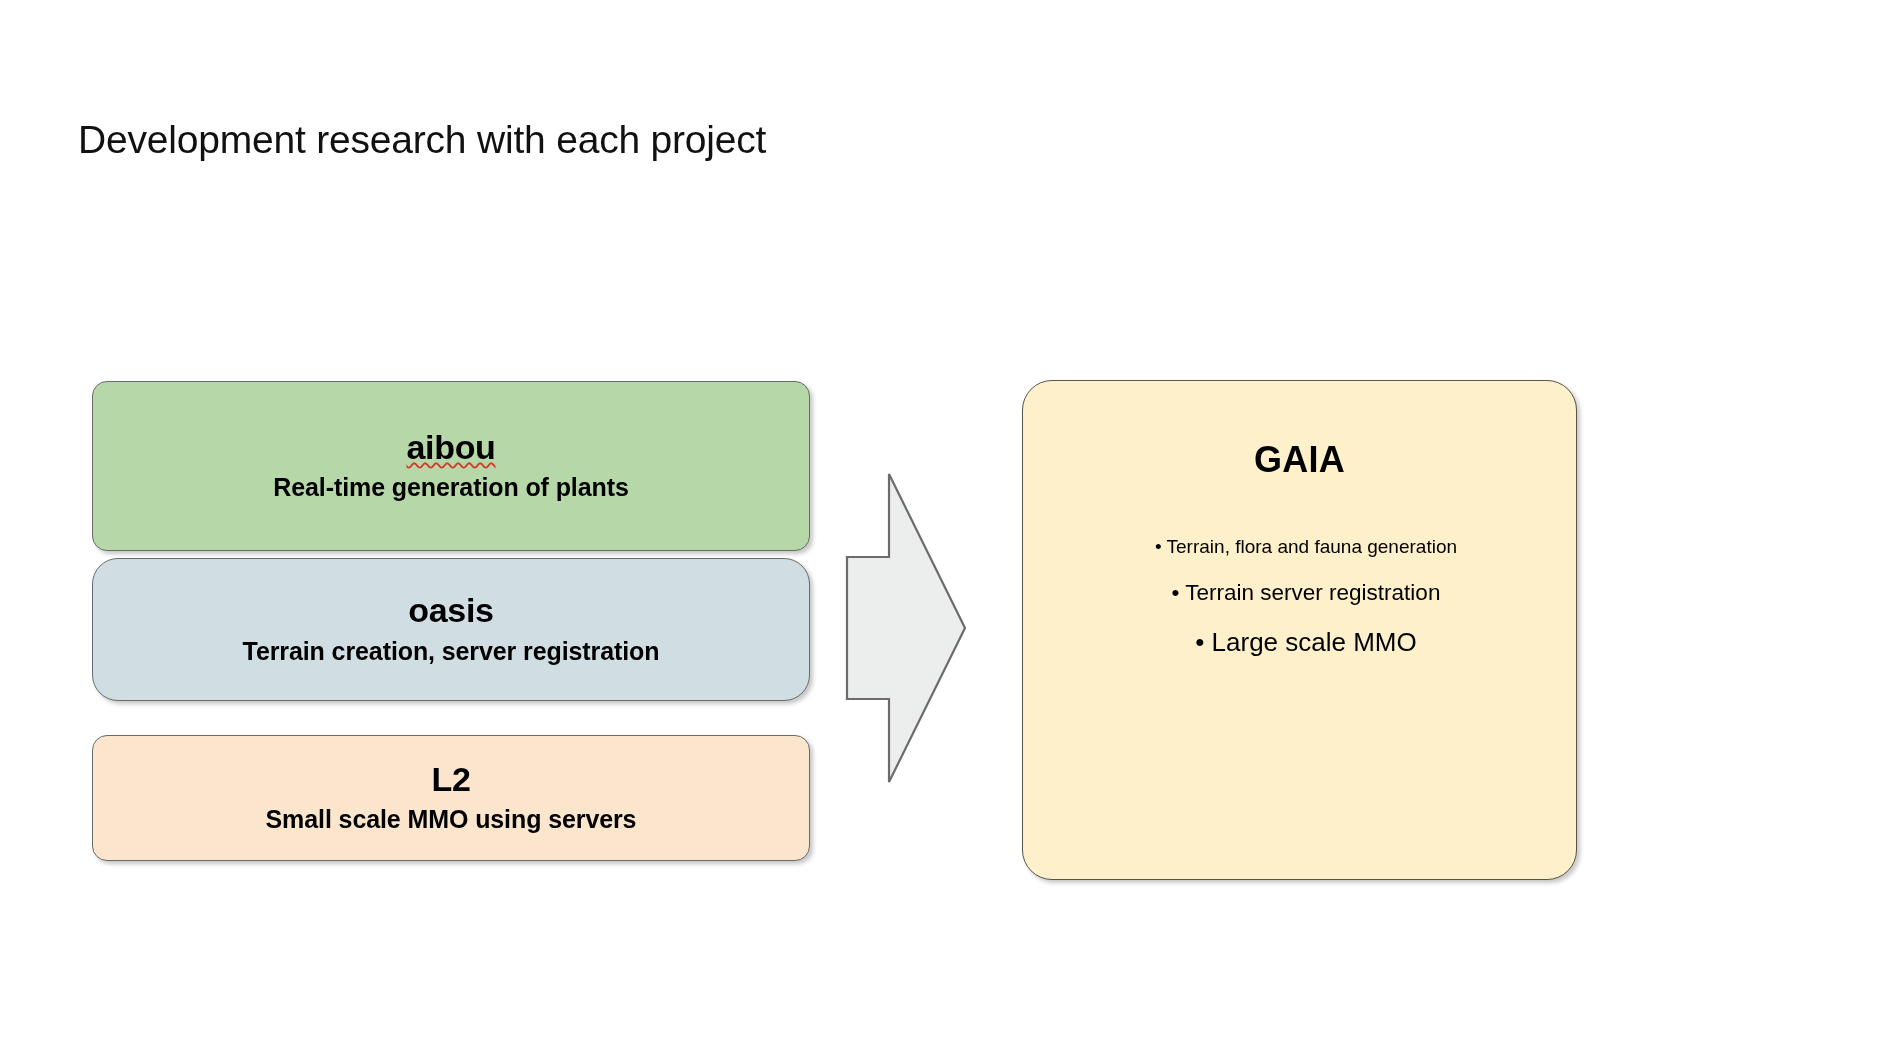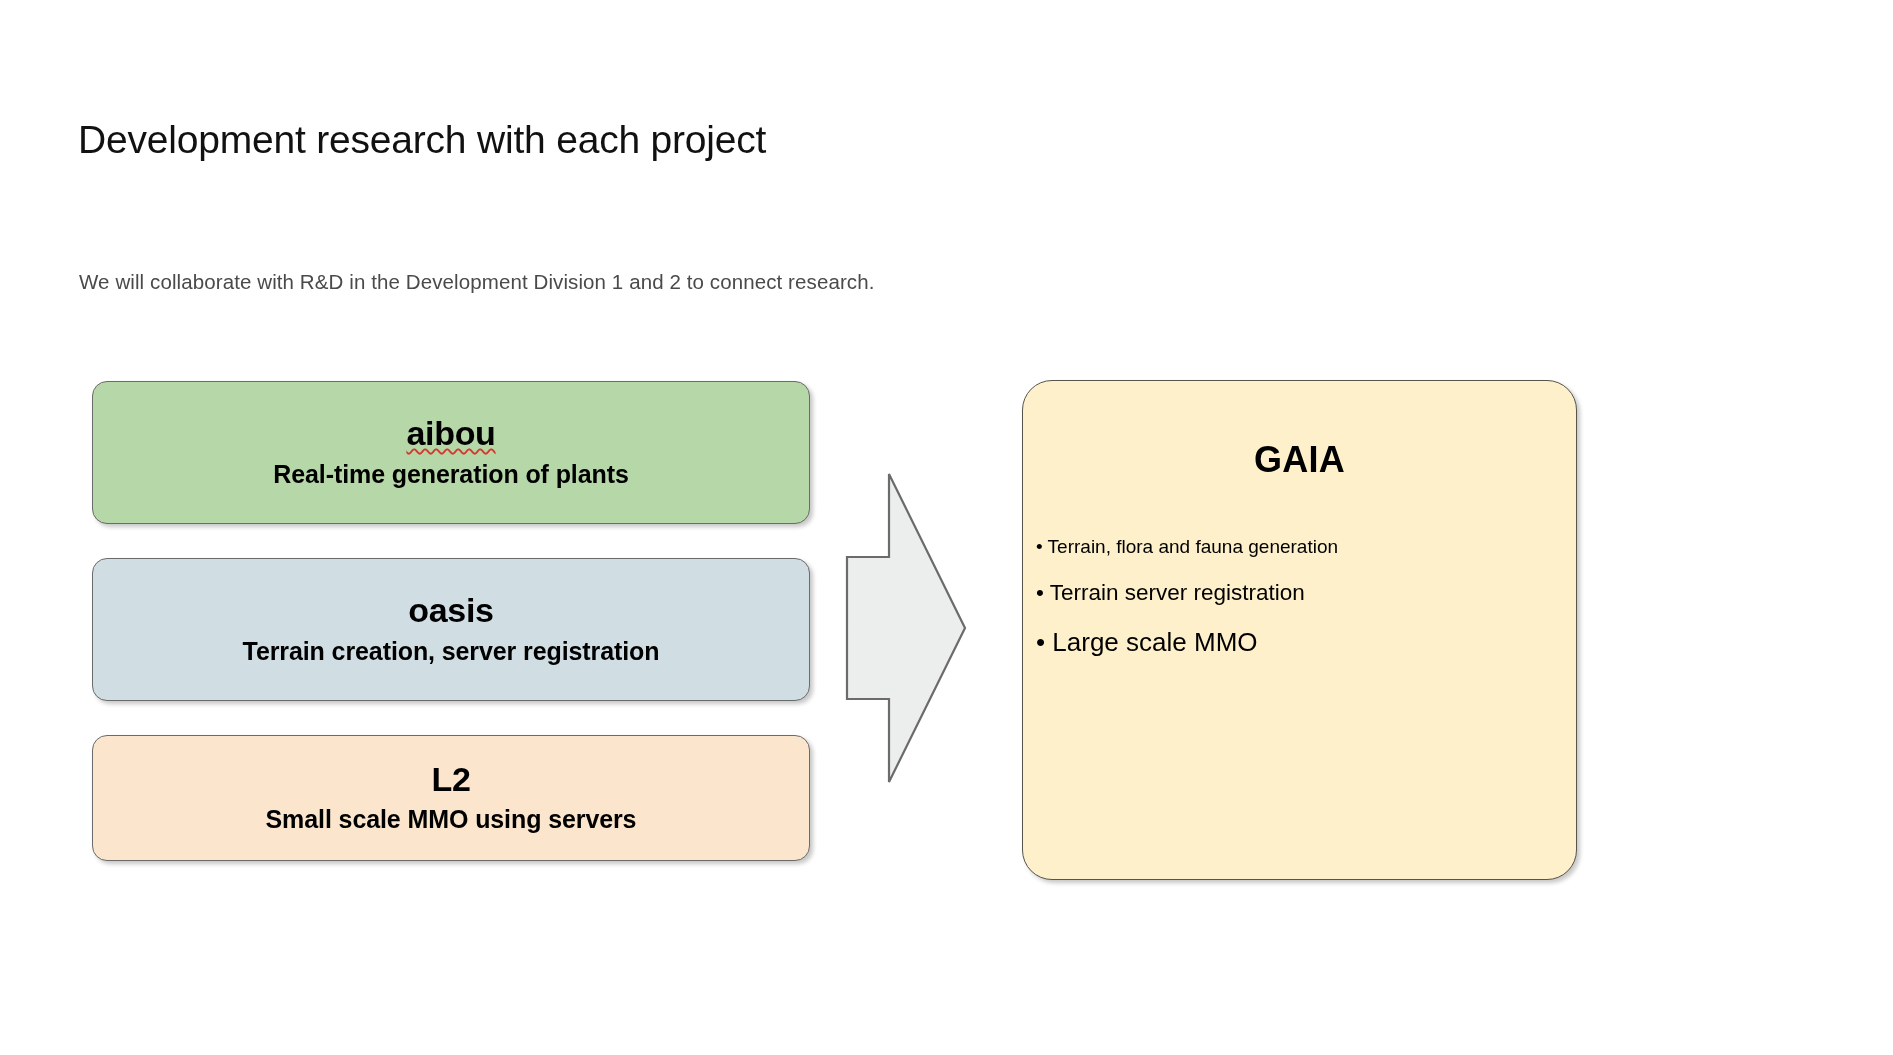--- a/index.html
+++ b/index.html
@@ -53,22 +53,22 @@
     width: 718px;
     box-sizing: border-box;
     border: 1.4px solid #6b6b6b;
     border-radius: 15px;
     box-shadow: 3px 3px 4px rgba(0,0,0,0.22);
     display: flex;
     flex-direction: column;
     align-items: center;
     justify-content: center;
   }
-  .src-box.green  { top: 381px; height: 143px; background: #b6d7a8; }
-  .src-box.blue   { top: 558px; height: 143px; background: #d0dee4; }
+  .src-box.green  { top: 381px; height: 170px; background: #b6d7a8; }
+  .src-box.blue   { top: 558px; height: 143px; background: #d0dee4; border-radius: 26px; }
   .src-box.peach  { top: 735px; height: 126px; background: #fbe5cd; }
 
   .src-title {
     font-size: 34px;
     font-weight: 700;
     line-height: 1.05;
     letter-spacing: -0.3px;
     color: #000;
   }
   .src-title.spellcheck {
@@ -120,39 +120,38 @@
     letter-spacing: 0.2px;
     color: #000;
   }
   .target-list {
     position: absolute;
     left: 13px;
     right: 0;
     top: 155px;
     display: flex;
     flex-direction: column;
-    align-items: flex-start;
+    align-items: center;
   }
   .target-item {
     color: #000;
     white-space: nowrap;
     text-align: center;
   }
   .target-item.s1 { font-size: 19px;   margin-bottom: 22px; }
   .target-item.s2 { font-size: 22.5px; margin-bottom: 21px; }
   .target-item.s3 { font-size: 26px;   margin-bottom: 0; }
 </style>
 </head>
 <body>
 
 <div class="slide">
 
   <div class="page-title">Development research with each project</div>
 
-  <div class="page-subtitle">We will collaborate with R&amp;D in the Development Division 1 and 2 to connect research.</div>
 
   <div class="src-box green">
     <div class="src-title spellcheck">aibou</div>
     <div class="src-desc">Real-time generation of plants</div>
   </div>
 
   <div class="src-box blue">
     <div class="src-title">oasis</div>
     <div class="src-desc">Terrain creation, server registration</div>
   </div>

